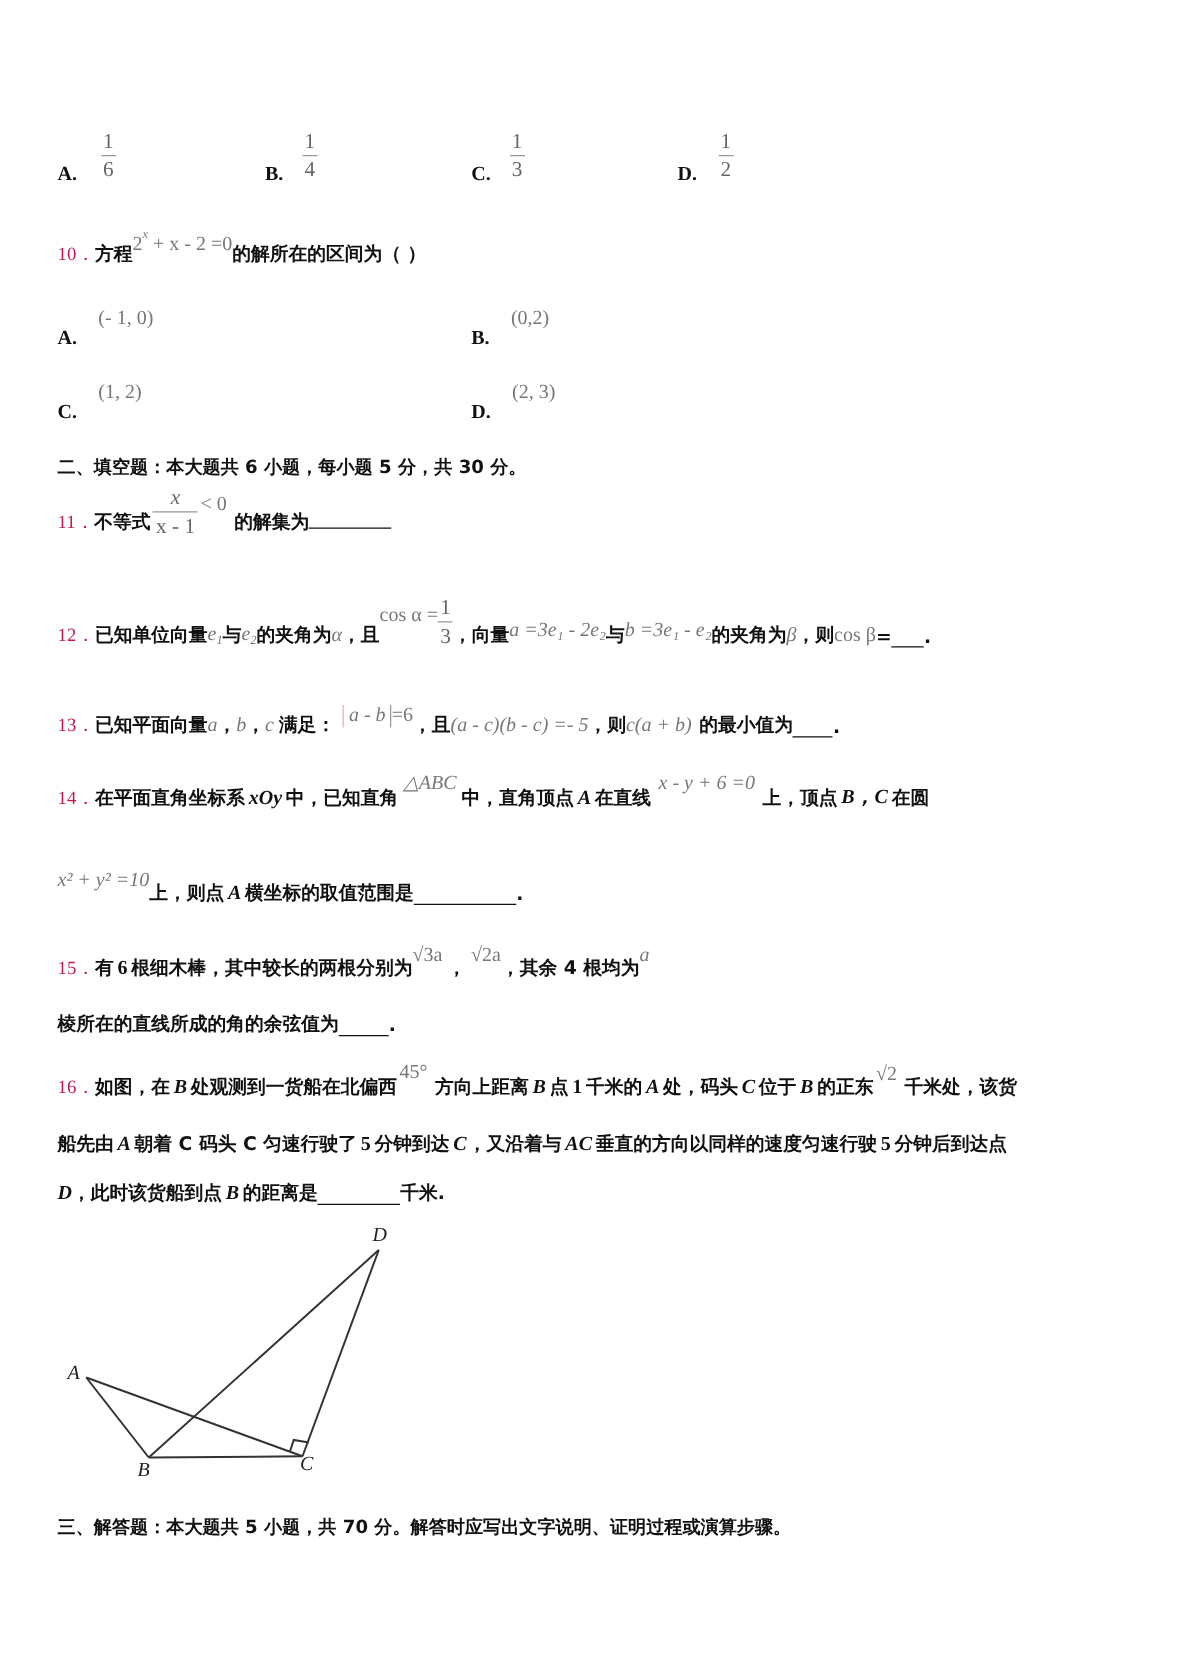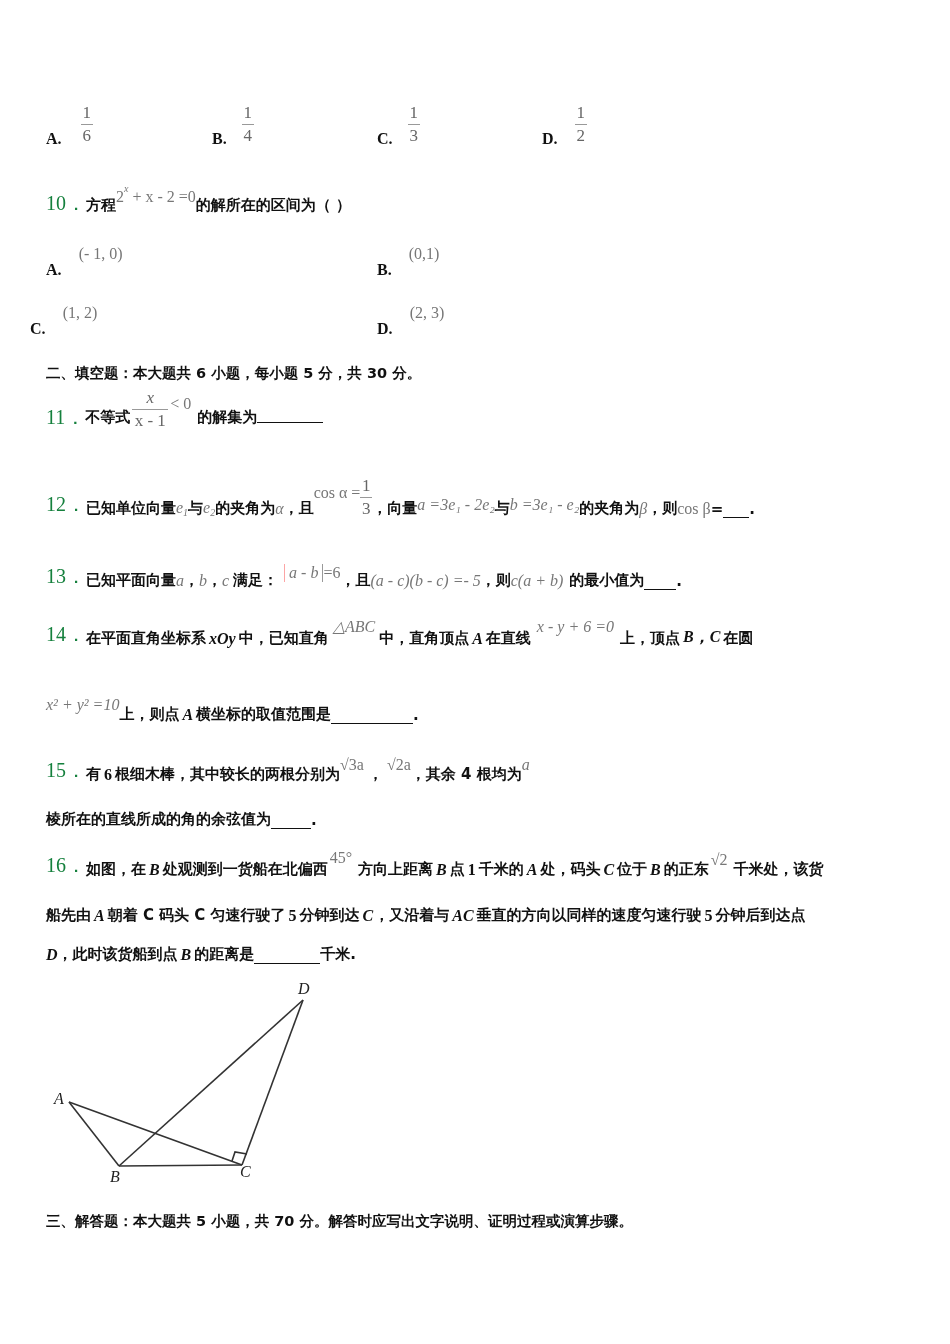--- a/index.html
+++ b/index.html
@@ -1,20 +1,20 @@
 <!DOCTYPE html>
 <html><head>
 <meta charset="utf-8">
 <style>
   html, body { margin:0; padding:0; background:#ffffff; }
   body { width:950px; height:1344px; position:relative; overflow:hidden;
          font-family:"DejaVu Sans", sans-serif; color:#111; }
   .abs { position:absolute; white-space:nowrap; }
   .cn { font-family:"DejaVu Sans", sans-serif; font-size:15px; font-weight:bold; color:#111; }
-  .num { font-family:"Liberation Serif", serif; font-size:20px; color:#15803d; font-weight:normal; }
+  .num { font-family:"Liberation Serif", serif; font-size:15px; color:#be185d; font-weight:normal; }
   .m { font-family:"Liberation Serif", serif; color:#777; font-weight:normal; font-size:16px; }
   .mi { font-style:italic; }
   .b { font-family:"Liberation Serif", serif; font-weight:bold; font-size:16px; color:#111; }
   .bi { font-family:Liberation Serif, serif; font-weight:bold; font-style:italic; font-size:16px; color:#111; }
   .opt { font-family:"Liberation Serif", serif; font-weight:bold; font-size:16px; color:#111; }
   .frac { display:inline-flex; flex-direction:column; align-items:center; font-family:"Liberation Serif", serif; color:#666; font-size:17px; line-height:18px; }
   .frac .bar { width:12px; border-top:1px solid #999; margin:2px 0; }
   .blank { display:inline-block; border-bottom:1.5px solid #111; height:14px; vertical-align:baseline; }
   sup.s { font-size:10px; vertical-align:10px; }
   sub.s { font-size:10px; vertical-align:-3px; }
@@ -58,23 +58,23 @@
 
 <div class="abs" style="left:46px; top:190px;">
   <span class="num">10．</span><span class="cn">方程</span><span class="m" style="position:relative; top:-8px;"><span>2</span><sup class="s mi">x</sup> <span>+ x -  2 =0</span></span><span class="cn">的解所在的区间为（ ）</span>
 </div>
 <div class="abs" style="left:46px; top:244px;">
   <span class="opt" style="position:relative; top:16px;">A.</span>
   <span class="m" style="margin-left:12px;">(- 1, 0)</span>
 </div>
 <div class="abs" style="left:377px; top:244px;">
   <span class="opt" style="position:relative; top:16px;">B.</span>
-  <span class="m" style="margin-left:12px;">(0,1)</span>
-</div>
-<div class="abs" style="left:30px; top:303px;">
+  <span class="m" style="margin-left:12px;">(0,2)</span>
+</div>
+<div class="abs" style="left:46px; top:303px;">
   <span class="opt" style="position:relative; top:16px;">C.</span>
   <span class="m" style="margin-left:12px;">(1, 2)</span>
 </div>
 <div class="abs" style="left:377px; top:303px;">
   <span class="opt" style="position:relative; top:16px;">D.</span>
   <span class="m" style="margin-left:12px;">(2, 3)</span>
 </div>
 
 <div class="abs sec" style="left:46px; top:364px;">二、填空题：本大题共 6 小题，每小题 5 分，共 30 分。</div>
 

